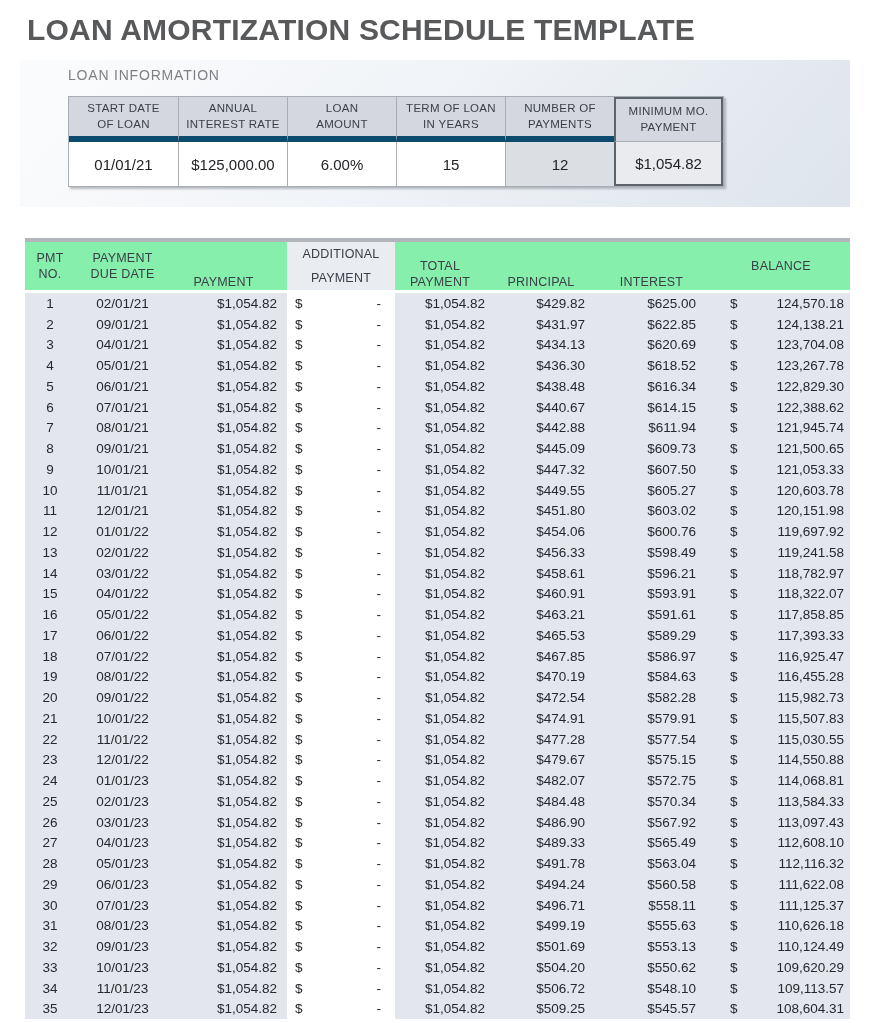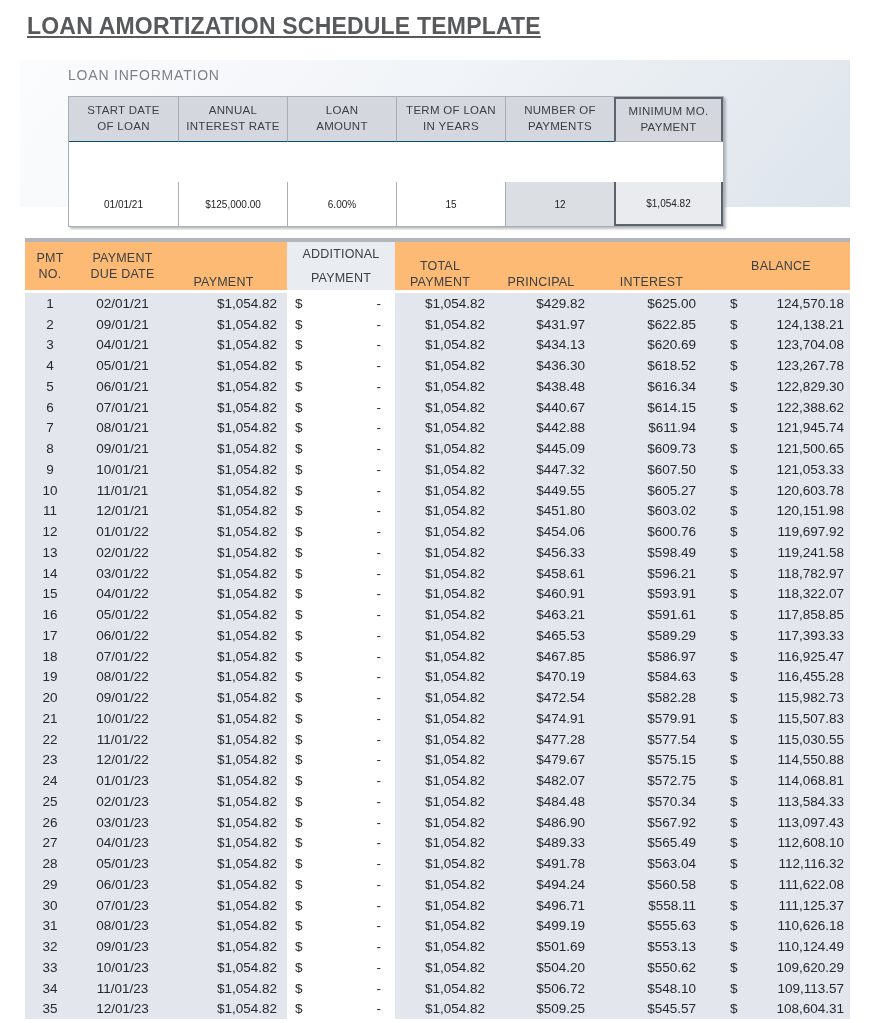--- a/index.html
+++ b/index.html
@@ -3,59 +3,58 @@
 <meta charset="utf-8">
 <style>
   html,body { margin:0; padding:0; }
   body {
     width:874px; height:1023px; position:relative; overflow:hidden;
     background:#ffffff;
     font-family:"Liberation Sans","DejaVu Sans",sans-serif;
   }
   .page-title {
     position:absolute; left:27px; top:13px;
-    font-size:23px; font-weight:700; color:#58595b; letter-spacing:0.2px;
+    font-size:30px; font-weight:700; color:#58595b; letter-spacing:0.2px;
     white-space:nowrap;
-    text-decoration:underline;
   }
   
   .loan-panel {
     position:absolute; left:20px; top:60px; width:830px; height:147px;
     background:linear-gradient(130deg,#fbfcfd 0%,#f1f4f8 45%,#dde4eb 100%);
   }
   .loan-section-title {
     position:absolute; left:48px; top:7px;
     font-size:14px; color:#7e8184; letter-spacing:0.8px; white-space:nowrap;
   }
   .loan-table {
     position:absolute; left:48px; top:36px;
     display:grid; grid-template-columns:repeat(6,109px);
     border:1px solid #a9aeb4;
     box-shadow:2px 2px 2px rgba(109,115,122,0.45);
     background:#fff;
   }
   .li-h, .li-v { box-sizing:border-box; border-left:1px solid #a9aeb4; }
   .li-h:first-child, .li-v.first { border-left:none; }
   .li-h {
-    height:45px; background:#d4d8de; border-bottom:1px solid #0c4a6e;
+    height:45px; background:#d4d8de; border-bottom:6px solid #0c4a6e;
     display:flex; flex-direction:column; justify-content:center; align-items:center;
     font-size:11.5px; color:#3a3f44; line-height:1.35; letter-spacing:0.3px; text-align:center;
   }
   .li-v {
     height:44px; background:#ffffff;
     display:flex; justify-content:center; align-items:center;
-    font-size:10px; color:#212326;margin-top:40px;
+    font-size:15px; color:#212326;
   }
   .li-v.shaded { background:#dbdfe4; }
   .li-h.min-col { border:2px solid #5d636a; border-bottom:1px solid #a9aeb4; }
   .li-v.min-col { background:#e9ebee; border:2px solid #5d636a; border-top:none; }
   
   .sched { position:absolute; left:25px; top:238px; width:825px; }
   .sched-topbar { height:4px; background:#b2b6bb; }
-  .sched-head { display:flex; height:48px; background:#fdba74; }
+  .sched-head { display:flex; height:48px; background:#86efac; }
   .sh-cell {
     box-sizing:border-box; display:flex; flex-direction:column;
     justify-content:center; align-items:center;
     font-size:12.5px; color:#3a4046; line-height:1.3; letter-spacing:0.2px; text-align:center;
   }
   .sh-cell.c3 { background:#e9ecf1; }
   .sched-gap { height:3px; background:#ffffff; }
   .s-row {
     display:flex; height:20.76px; background:#e3e7ed;
     font-size:13.5px; color:#25282c;

